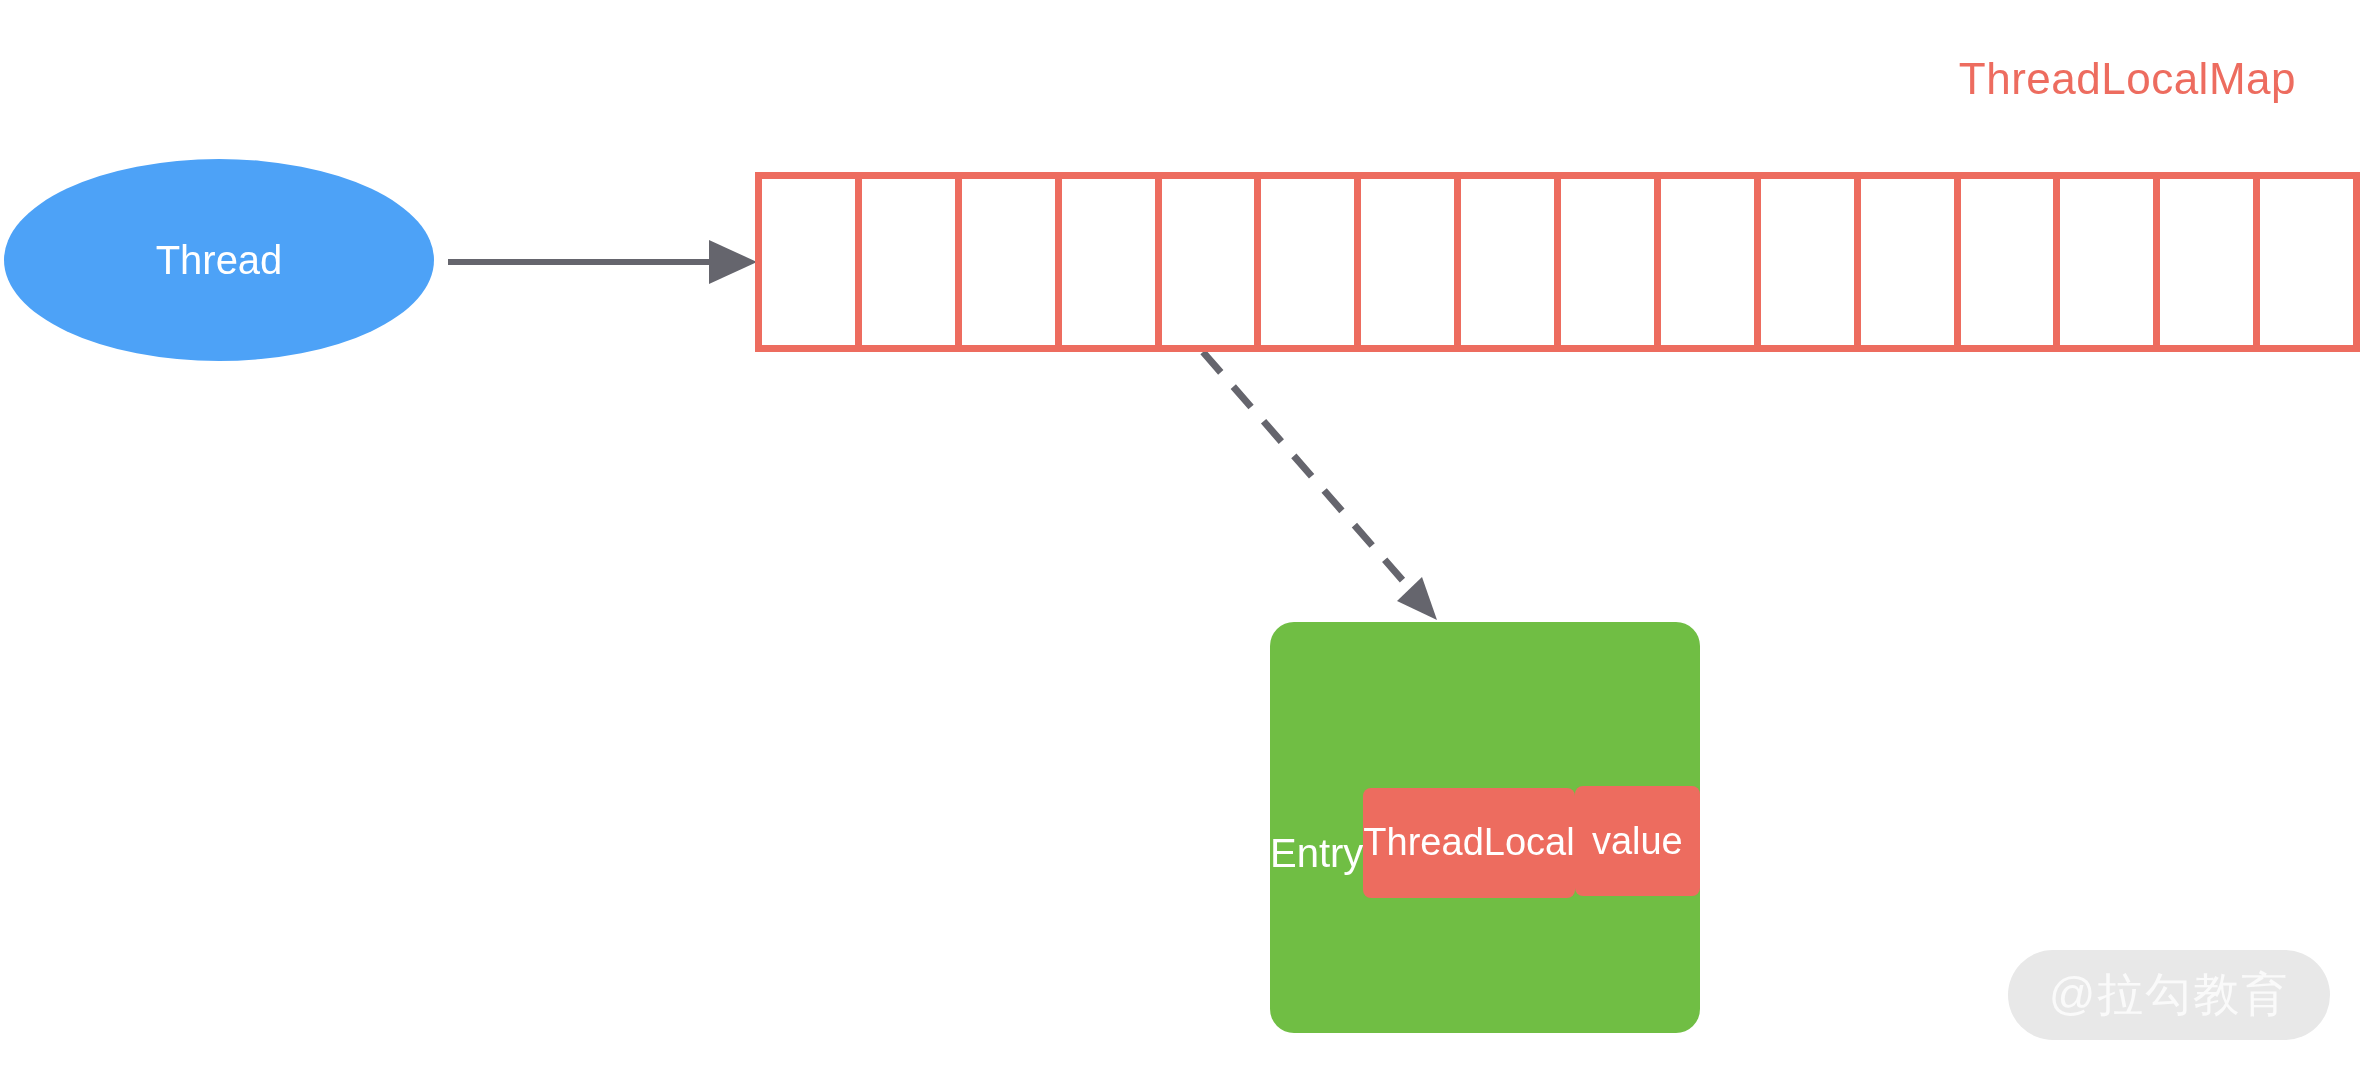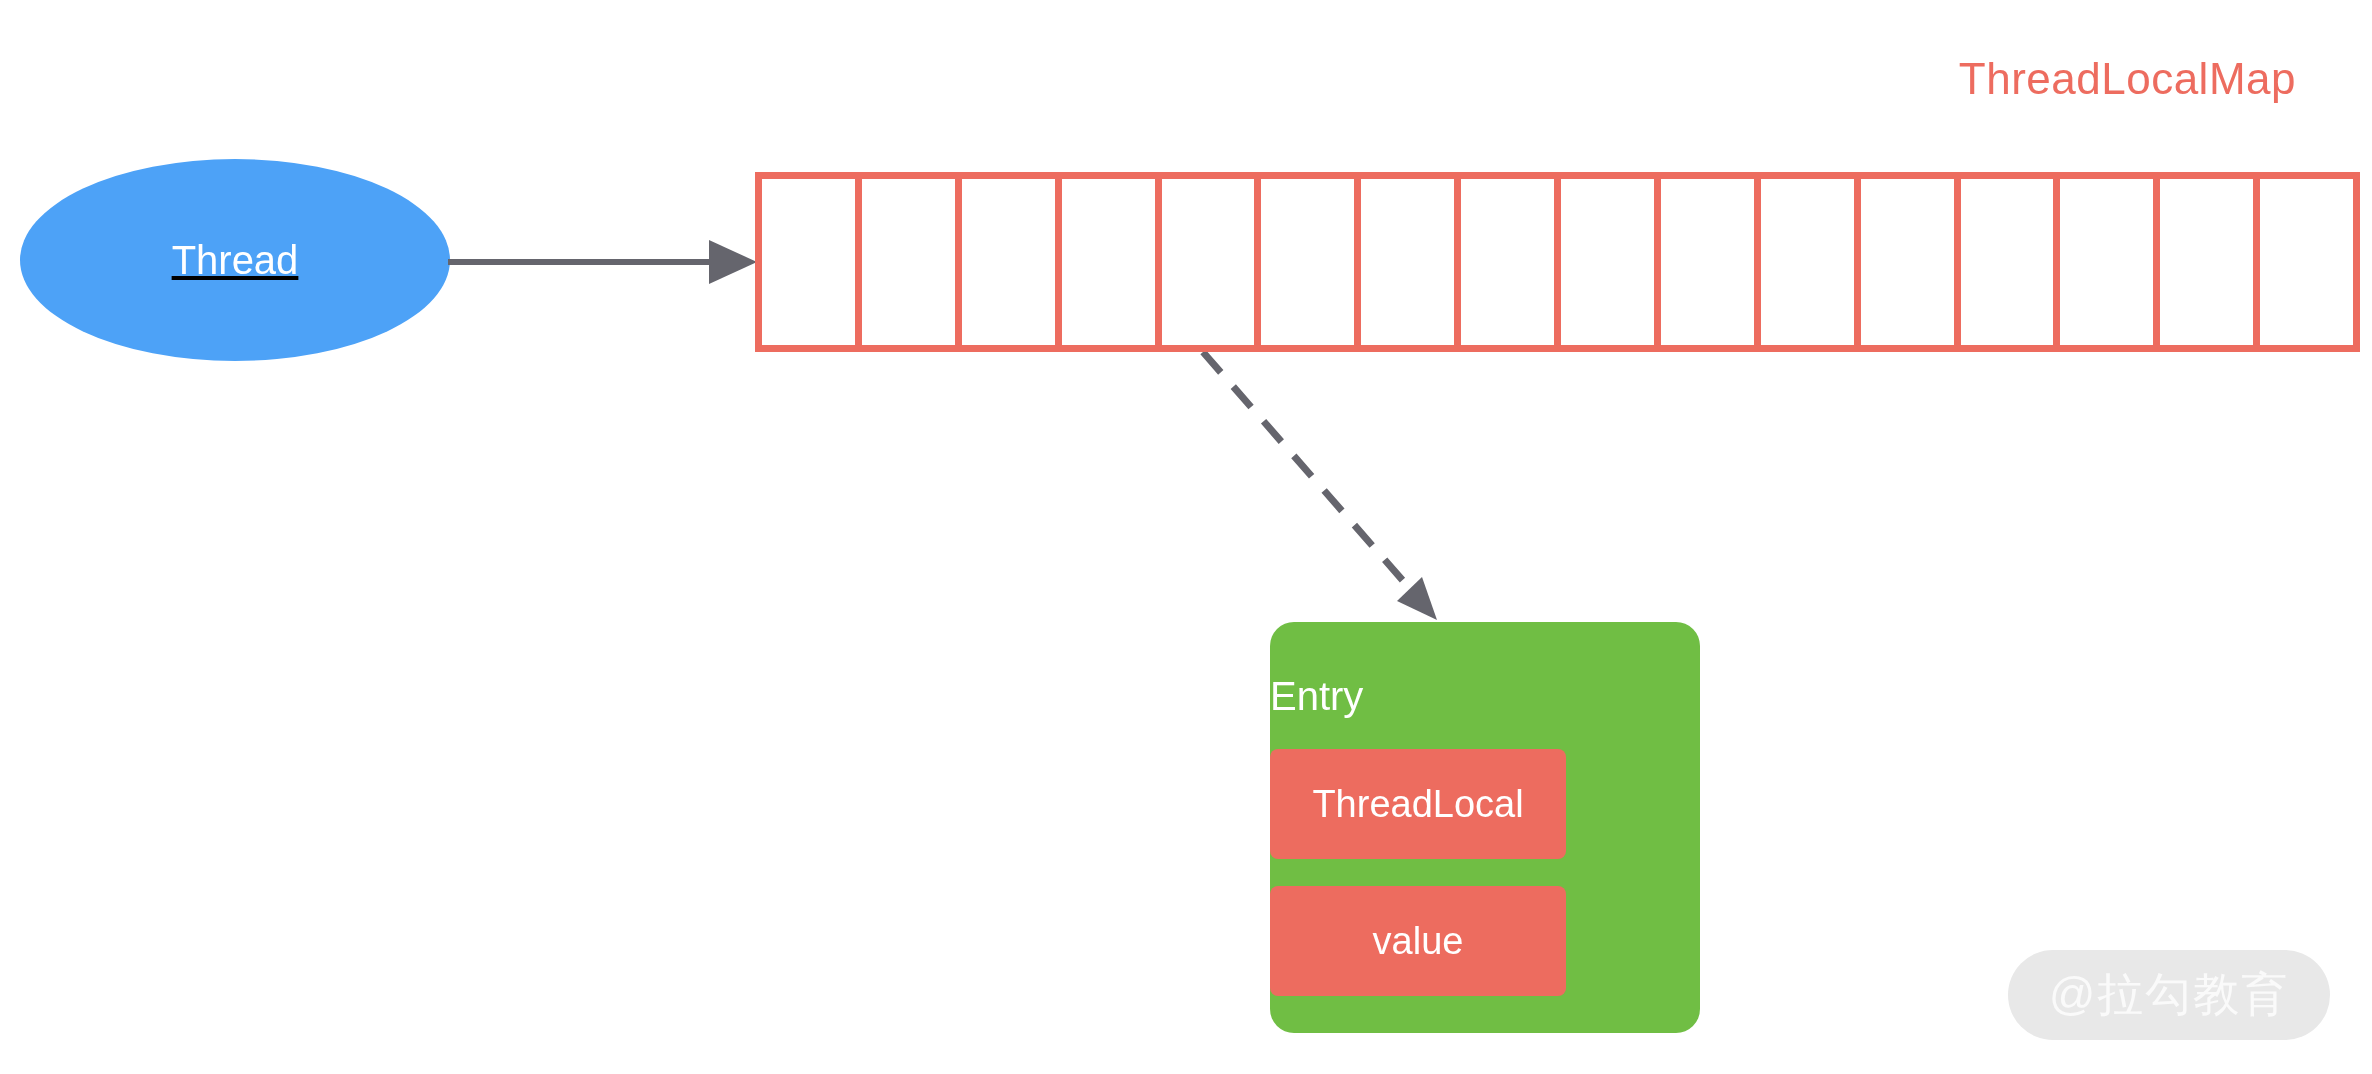--- a/index.html
+++ b/index.html
@@ -31,30 +31,29 @@
     right: 76px;
     font-size: 44px;
     font-weight: 500;
     color: var(--salmon);
     letter-spacing: 0.5px;
   }
 
   
   .thread-node {
     position: absolute;
-    left: 20px;
+    left: 4px;
     top: 159px;
     width: 430px;
     height: 202px;
     background: var(--blue);
     border-radius: 50%;
     display: flex;
     align-items: center;
     justify-content: center;
-    text-decoration: underline;
   }
   .thread-node .label {
     color: #ffffff;
     font-size: 40px;
   }
 
   
   .bucket-array {
     position: absolute;
     left: 755px;
@@ -86,21 +85,22 @@
   
   .entry-node {
     position: absolute;
     left: 1270px;
     top: 622px;
     width: 430px;
     height: 411px;
     background: var(--green);
     border-radius: 24px;
     display: flex;
-    flex-direction: column;
+    flex-direction: row;
+    align-items: center;
   }
   .entry-title {
     margin-top: 52px;
     color: #ffffff;
     font-size: 40px;
   }
   .entry-field {
     width: 296px;
     height: 110px;
     margin-top: 30px;

